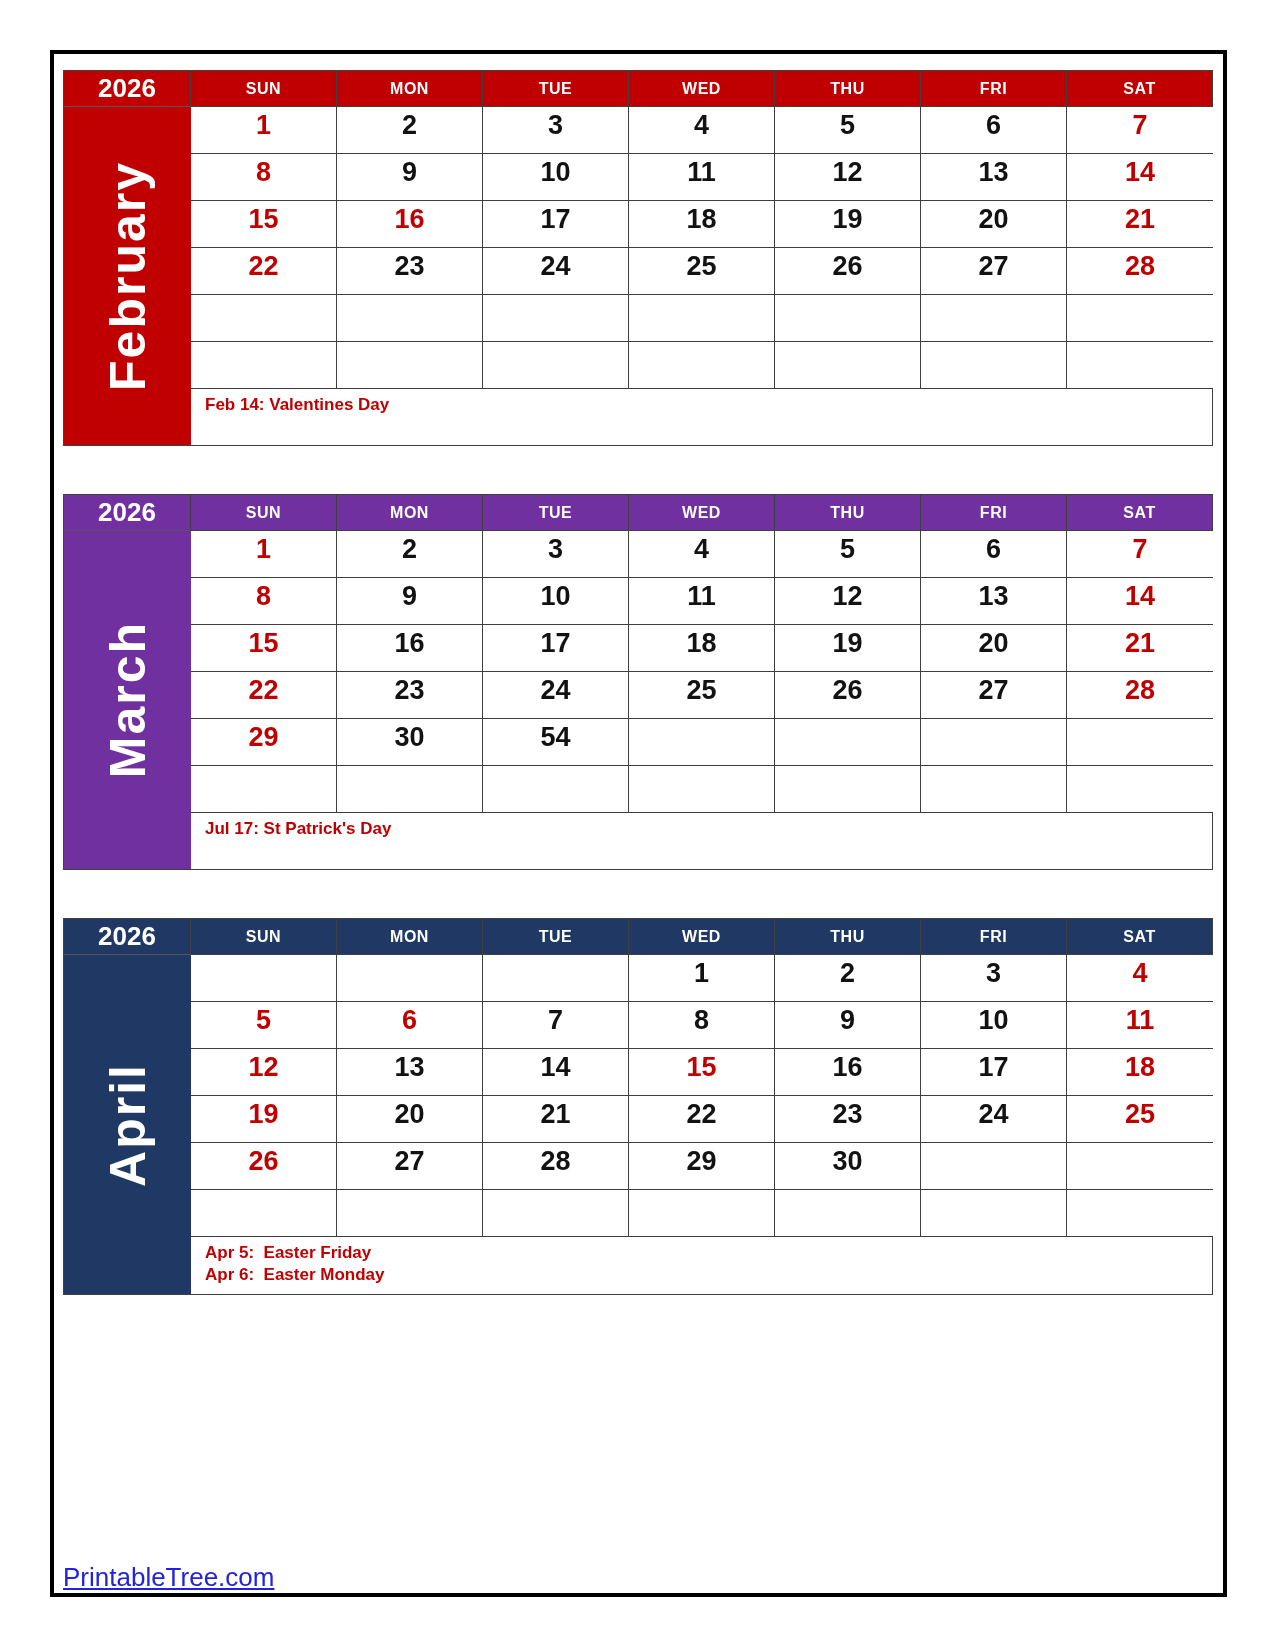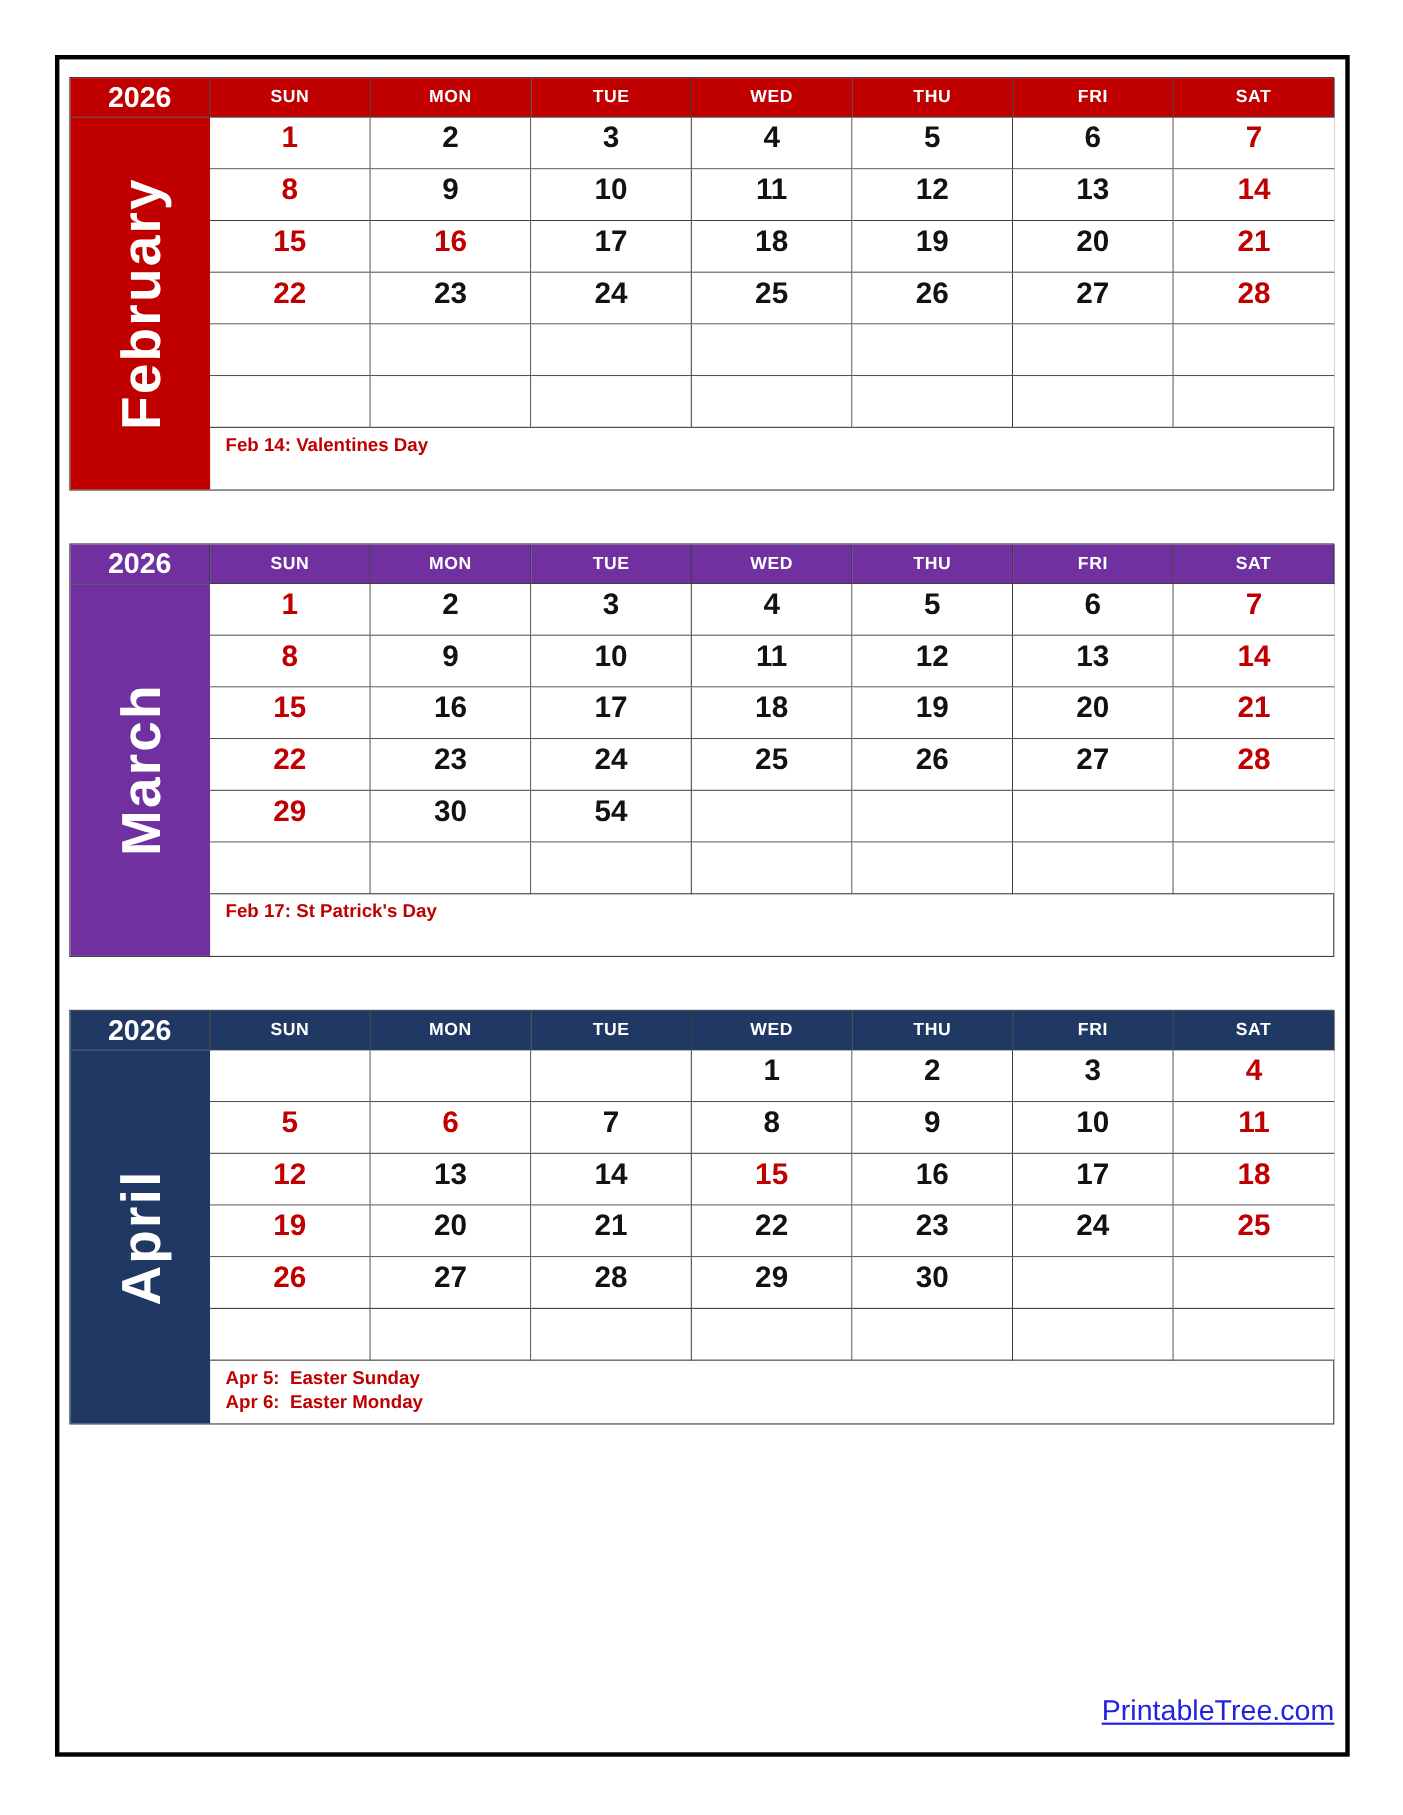--- a/index.html
+++ b/index.html
@@ -52,22 +52,22 @@
   .dcell.last{ border-right:none; }
   .dcell.red{ color:var(--holiday); }
   .note{
     grid-column:2 / -1;
     min-height:56px;
     padding:5px 4px 8px 14px;
     font-size:17px; font-weight:bold; color:var(--holiday);
     line-height:1.3; white-space:pre-wrap;
   }
   .footer{
-    margin-top:auto; margin-bottom:22px;
-    width:1150px; text-align:right;
+    margin-top:auto; 
+    width:1150px; text-align:left;
   }
   .footer a{
     font-size:26px; color:var(--link); text-decoration:underline;
     font-weight:normal; cursor:pointer;
   }
 </style>
 </head>
 <body>
 
 <div class="page-box">
@@ -174,21 +174,21 @@
       <div class="dcell"></div>
       <div class="dcell"></div>
       <div class="dcell last"></div>
       <div class="dcell"></div>
       <div class="dcell"></div>
       <div class="dcell"></div>
       <div class="dcell"></div>
       <div class="dcell"></div>
       <div class="dcell"></div>
       <div class="dcell last"></div>
-      <div class="note"><div>Feb 17: St Patrick's Day</div></div>
+      <div class="note"><div>Jul 17: St Patrick's Day</div></div>
     </section>
   <section class="month" style="--theme: #1F3864;">
       <div class="ycell">2026</div>
       <div class="hcell">SUN</div>
       <div class="hcell">MON</div>
       <div class="hcell">TUE</div>
       <div class="hcell">WED</div>
       <div class="hcell">THU</div>
       <div class="hcell">FRI</div>
       <div class="hcell">SAT</div>
@@ -230,18 +230,18 @@
       <div class="dcell">30</div>
       <div class="dcell"></div>
       <div class="dcell last"></div>
       <div class="dcell"></div>
       <div class="dcell"></div>
       <div class="dcell"></div>
       <div class="dcell"></div>
       <div class="dcell"></div>
       <div class="dcell"></div>
       <div class="dcell last"></div>
-      <div class="note"><div>Apr 5:  Easter Sunday</div><div>Apr 6:  Easter Monday</div></div>
+      <div class="note"><div>Apr 5:  Easter Friday</div><div>Apr 6:  Easter Monday</div></div>
     </section>
   <div class="footer">
     <a href="#">PrintableTree.com</a>
   </div>
 </div>
 
 </body></html>

